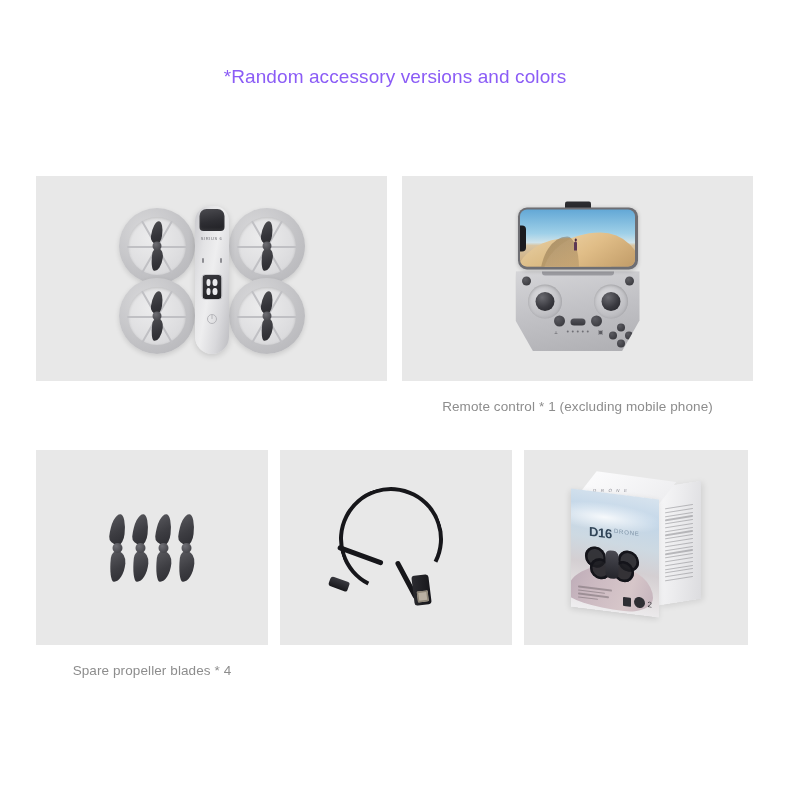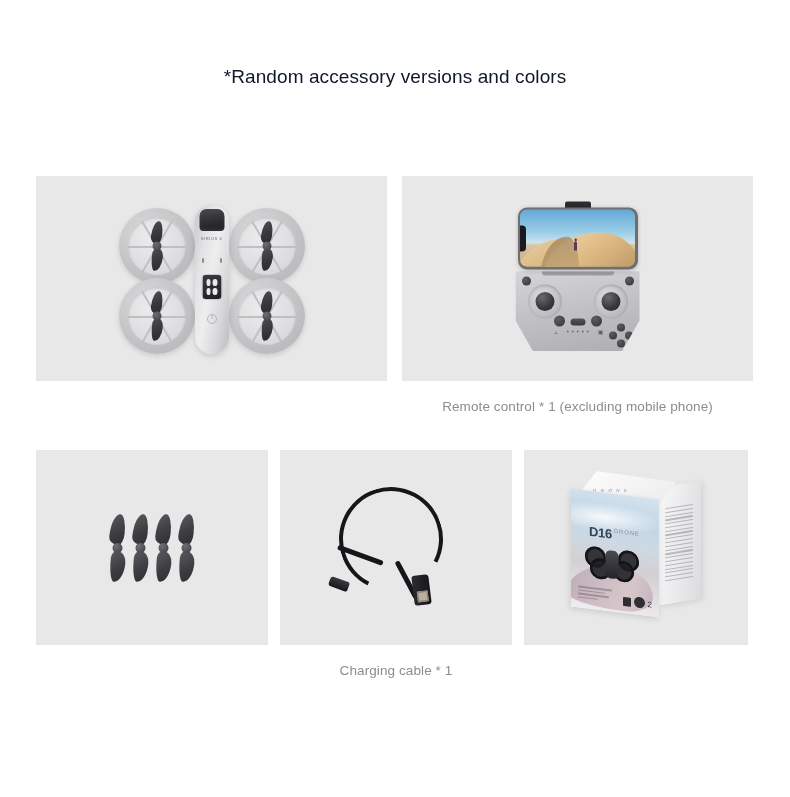--- a/index.html
+++ b/index.html
@@ -23,21 +23,21 @@
   .page-title {
     font-size: 28px;
     color: #111111;
     font-weight: 400;
     letter-spacing: 0.2px;
     line-height: 1.15;
     margin: 0;
   }
   .page-subtitle {
     font-size: 19px;
-    color: #0f172a;
+    color: #8b5cf6;
     font-weight: 400;
     margin: 12px 0 0 0;
     letter-spacing: 0.1px;
   }
 
   
   .row {
     position: absolute;
     display: flex;
   }
@@ -823,35 +823,35 @@
               <div class="bl-hub"></div>
           </div>
           <div class="blade-unit">
             <div class="bl bl-top"></div>
               <div class="bl bl-bot"></div>
               <div class="bl-hub"></div>
           </div>
         </div>
       </div>
     </div>
+    <div class="caption">Spare propeller blades * 4</div>
   </div>
 
   <div class="item">
     <div class="panel p-cable">
       <div class="art">
         <div class="cable-wrap">
           <div class="cable-loop"></div>
           <div class="cable-tail-l"></div>
           <div class="cable-tail-r"></div>
           <div class="micro-usb"></div>
           <div class="usb-a"></div>
         </div>
       </div>
     </div>
-    <div class="caption">Charging cable * 1</div>
   </div>
 
   <div class="item">
     <div class="panel p-giftbox">
       <div class="art">
         <div class="box-wrap">
           <div class="box-side">
             <div class="box-side-lines">
               <i></i>
                 <i></i>

